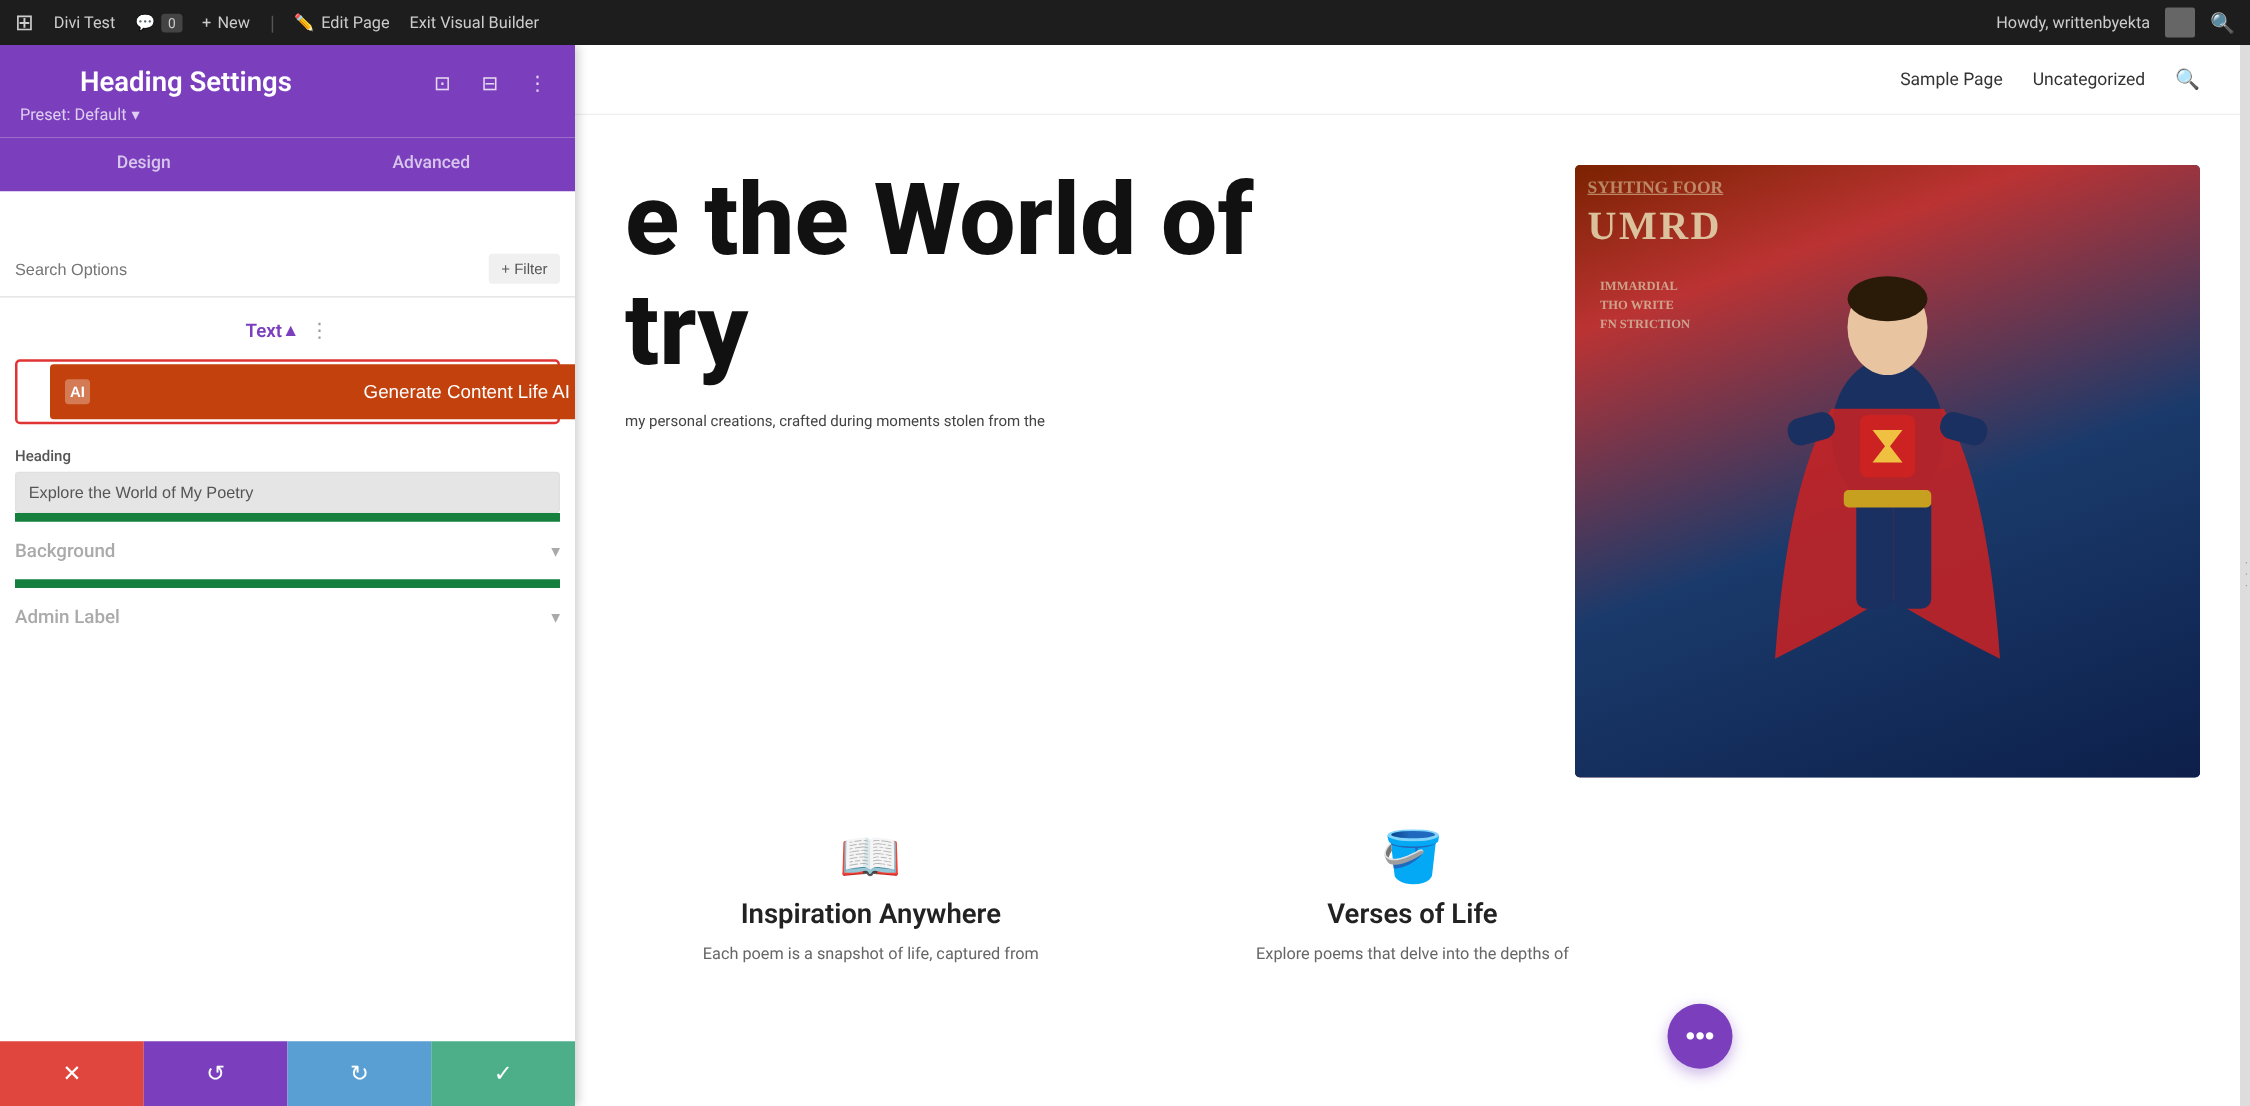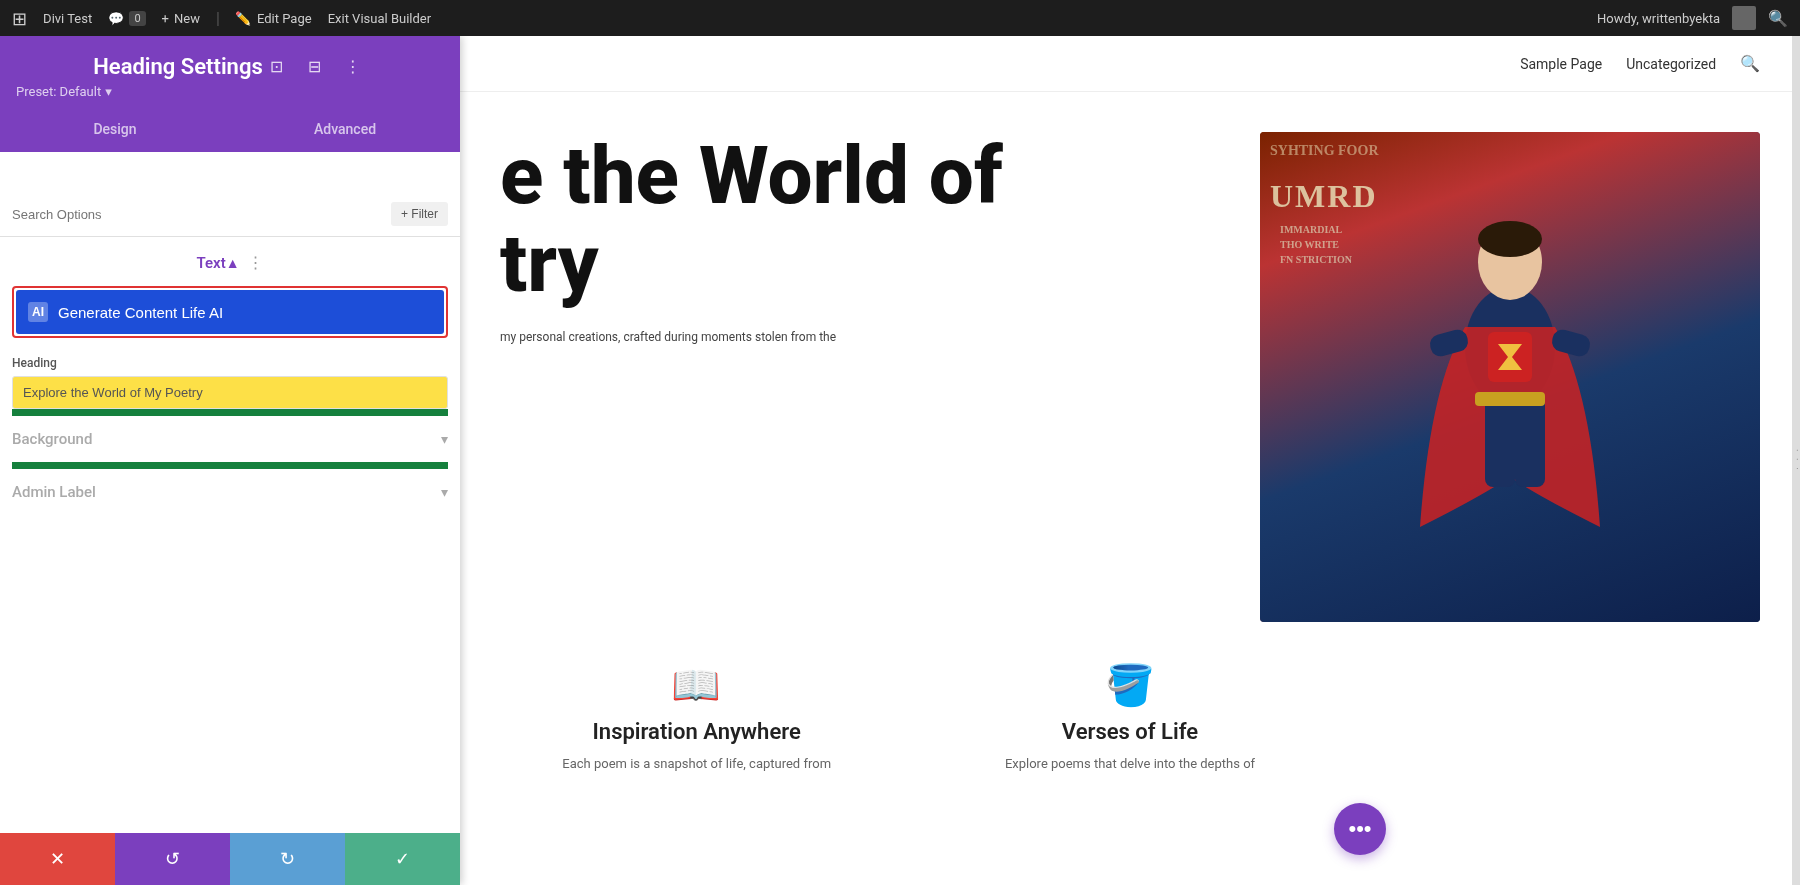--- a/index.html
+++ b/index.html
@@ -62,21 +62,22 @@
 
     .panel-header {
       background: #7b3fbe;
       padding: 16px 16px 10px;
       display: flex;
       flex-direction: column;
     }
     .panel-header-top {
       display: flex;
       align-items: center;
-      justify-content: center;
+      justify-content: space-between;
+      margin-left: 48px;
     }
     .panel-title {
       color: #fff;
       font-size: 22px;
       font-weight: 600;
     }
     .panel-header-icons {
       display: flex;
       gap: 10px;
       align-items: center;
@@ -185,33 +186,34 @@
     }
 
     
     .ai-button-wrapper {
       border: 2px solid #e03333;
       border-radius: 4px;
       padding: 2px;
       margin-bottom: 18px;
     }
     .ai-button {
-      background: #1d4ed8;
+      background: #c2410c;
       color: #fff;
       border: none;
       border-radius: 3px;
       width: 100%;
       padding: 12px;
       font-size: 15px;
       font-weight: 500;
       display: flex;
       align-items: center;
-      justify-content: flex-start;
+      justify-content: space-between;
       gap: 10px;
       cursor: pointer;
+      margin-left: 24px;
     }
     .ai-icon {
       width: 20px; height: 20px;
       background: rgba(255,255,255,0.3);
       border-radius: 3px;
       display: flex; align-items: center; justify-content: center;
       font-size: 12px;
       font-weight: bold;
     }
 
@@ -222,21 +224,21 @@
       margin-bottom: 6px;
       font-weight: 500;
     }
     .field-input {
       width: 100%;
       border: 1px solid #e0e0e0;
       border-radius: 3px;
       padding: 8px 10px;
       font-size: 13px;
       color: #555;
-      background: #fde047;
+      background: #e5e5e5;
       outline: none;
     }
 
     
     .collapsible-section {
       border-top: 7px solid #15803d;
       padding: 14px 0;
     }
     .collapsible-header {
       display: flex;
@@ -550,21 +552,21 @@
         <div class="hero-heading">
           <span>e the World of<br>try</span>
         </div>
         <p class="hero-description">my personal creations, crafted during moments stolen from the</p>
       </div>
 
       <div class="hero-image">
         <div style="position:absolute;inset:0;background:linear-gradient(160deg,#7a2200 0%,#bb3333 20%,#1a3a6b 55%,#0d1f4a 100%);"></div>
 
         <div class="newspaper-text">
-          <div style="font-size:14px;color:rgba(220,200,160,0.6);margin-bottom:16px;">SYHTING FOOR</div>
+          <div style="font-size:14px;color:rgba(220,200,160,0.6);margin-bottom:0;text-decoration:underline;">SYHTING FOOR</div>
           <div style="font-size:32px;font-weight:900;color:rgba(230,220,180,0.85);letter-spacing:2px;">UMRD</div>
           <div class="newspaper-body">
             <div>Immardial</div>
             <div>tho write</div>
             <div>fn striction</div>
           </div>
         </div>
 
         <div class="hero-image-overlay">
           <svg width="220" height="380" viewBox="0 0 220 380">

